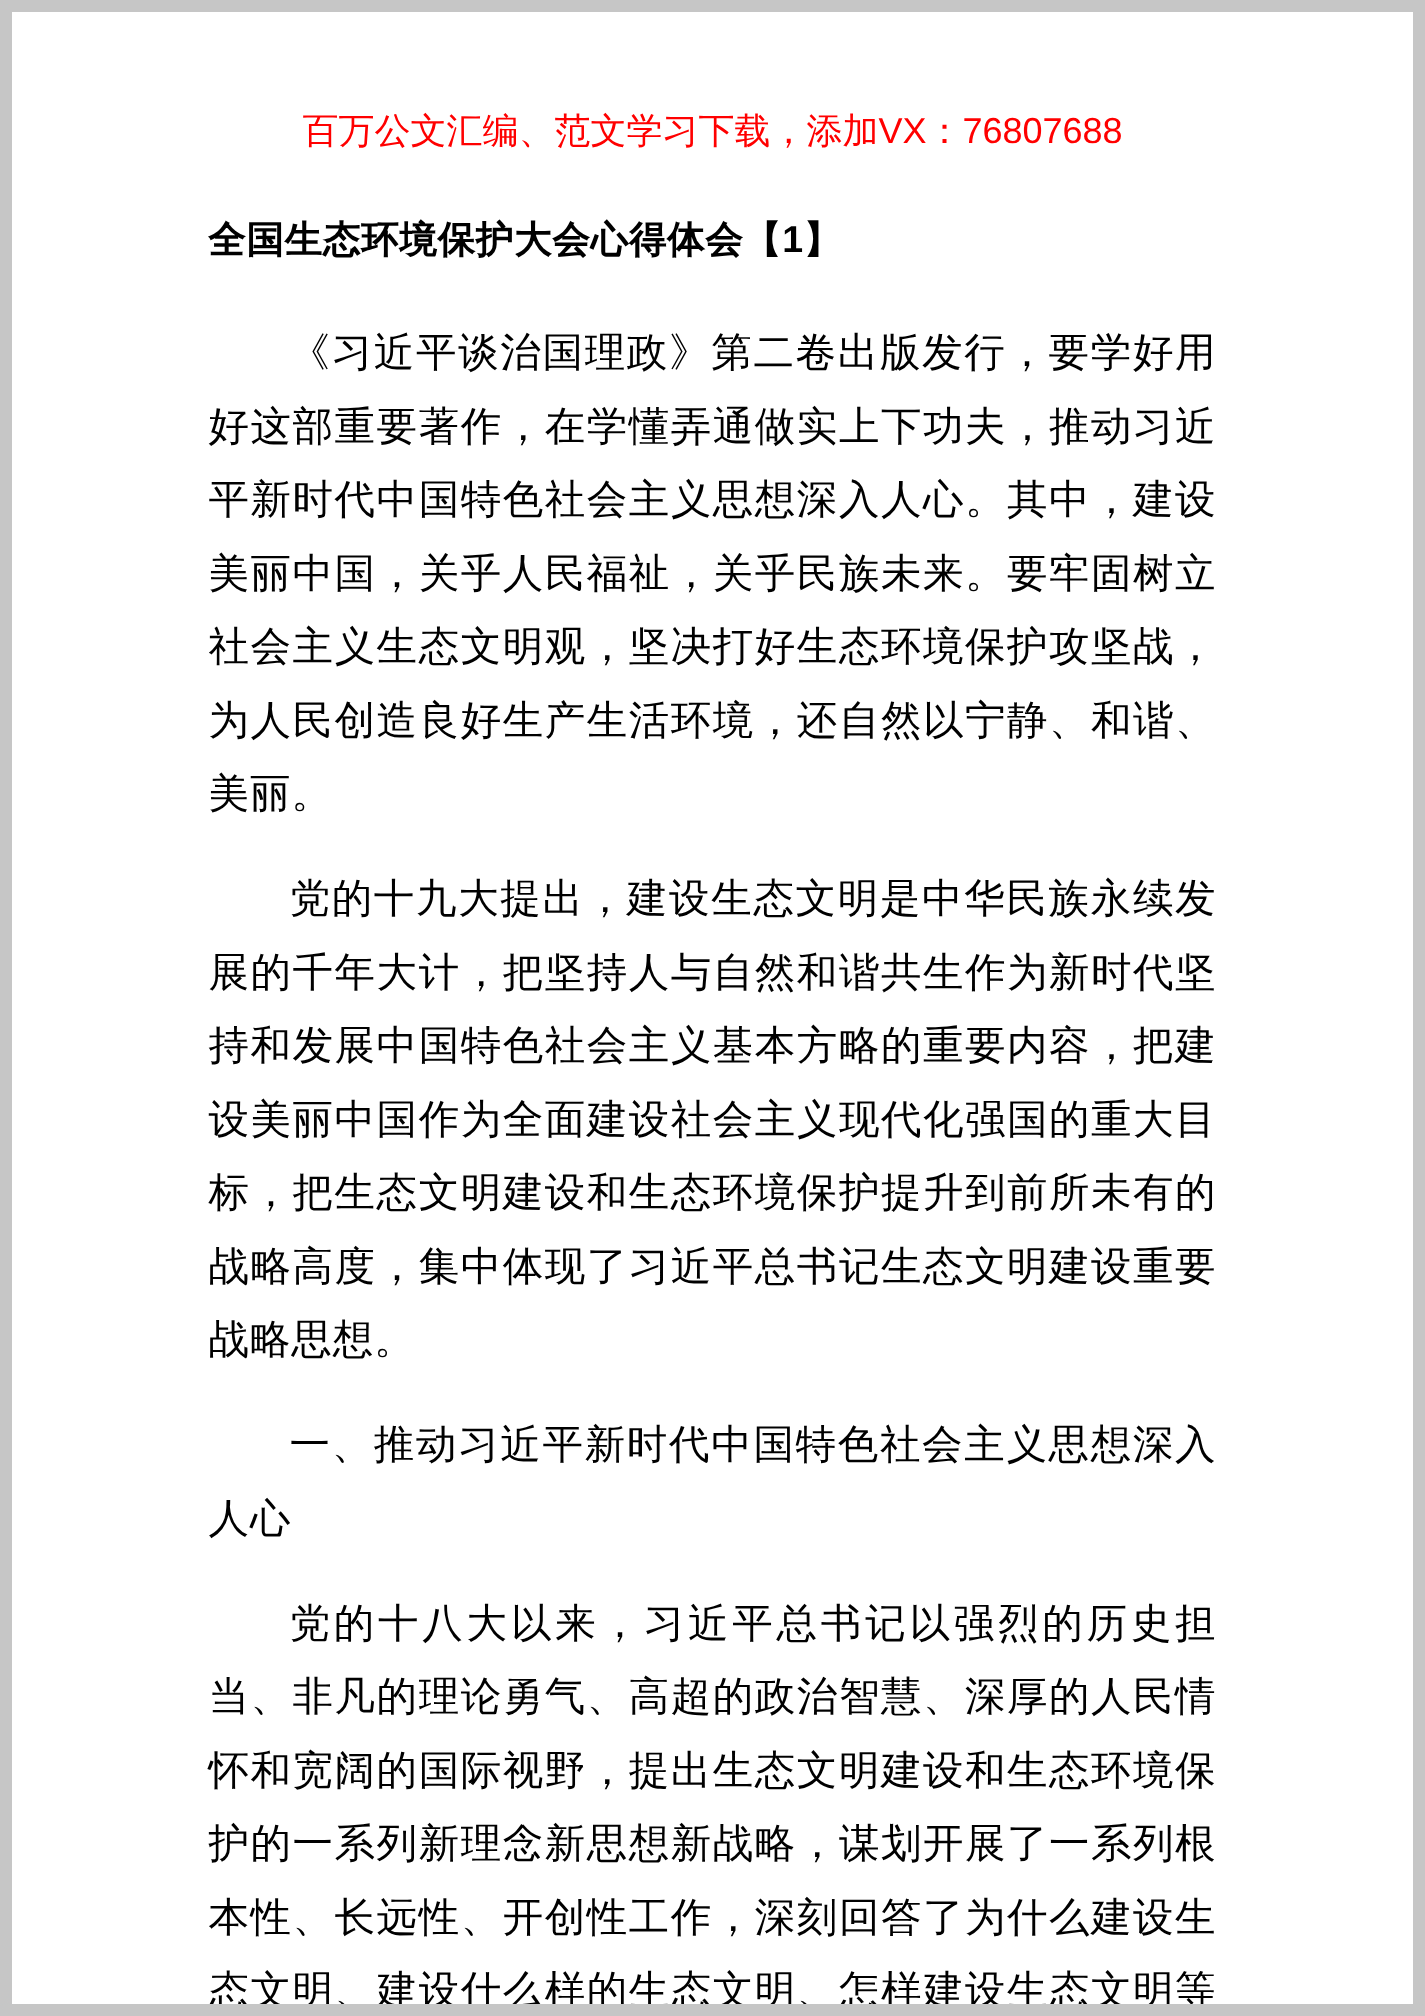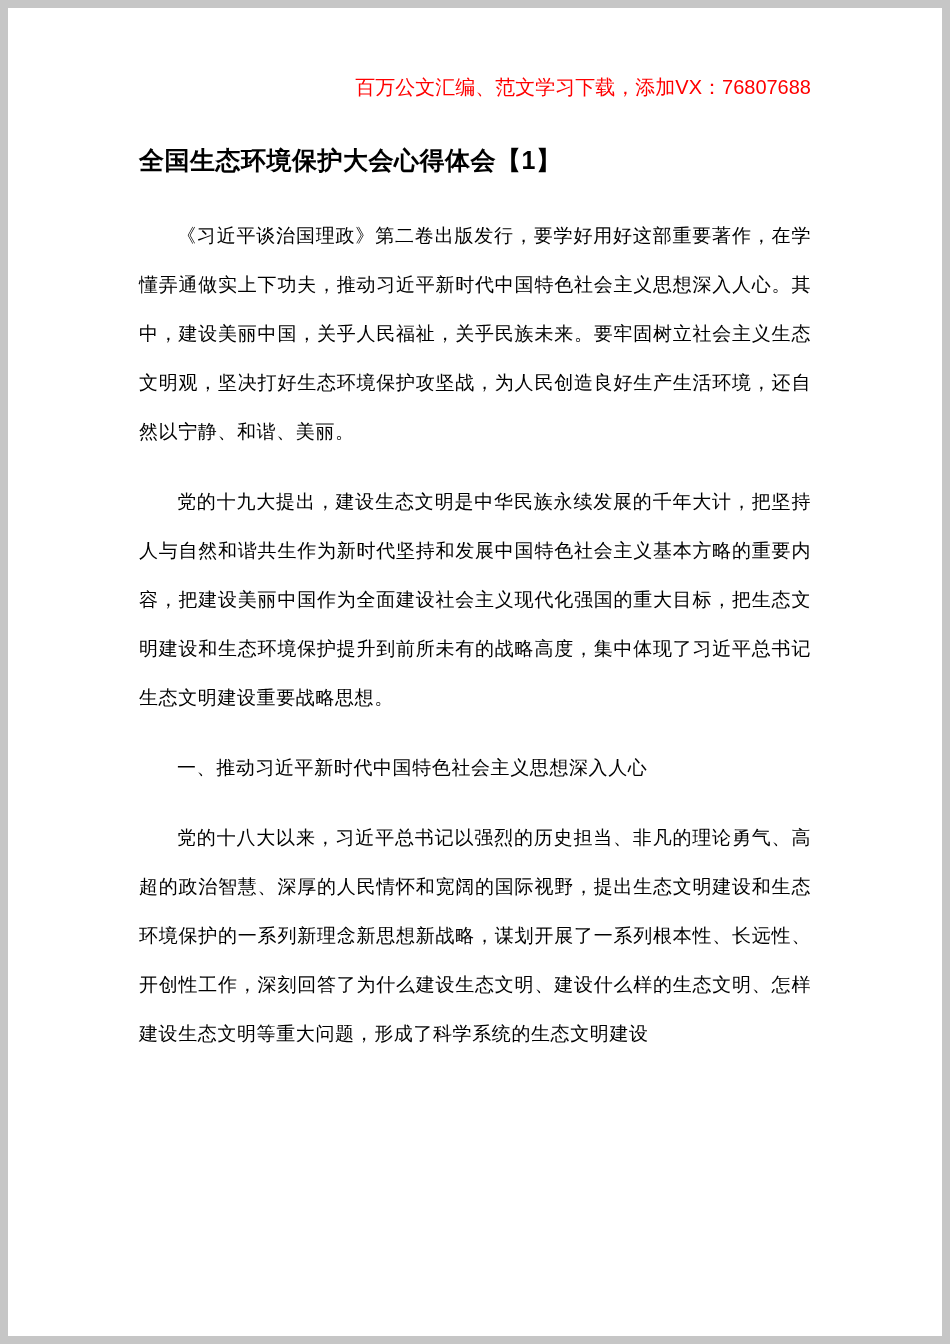--- a/index.html
+++ b/index.html
@@ -21,36 +21,36 @@
     position:absolute;
     left:8px;top:8px;
     width:934px;height:1328px;
     background:var(--page-bg);
     box-sizing:border-box;
     padding:58px 131px 0 131px;
     overflow:hidden;
   }
   .watermark{
     margin:8px 0 0 0;
-    text-align:right;
-    font-size:20px;
+    text-align:center;
+    font-size:24px;
     line-height:27px;
     font-weight:400;
     color:var(--watermark-color);
   }
   .doc-title{
     margin:42px 0 0 0;
     font-size:25px;
     line-height:34px;
     font-weight:700;
     letter-spacing:0.5px;
   }
   .para{
     margin:21px 0 0 0;
-    font-size:19px;
+    font-size:27px;
     line-height:49px;
     letter-spacing:0.6px;
     text-indent:2em;
     text-align:justify;
     text-justify:inter-ideograph;
     word-break:break-all;
   }
   .para.first{
     margin-top:34px;
   }

